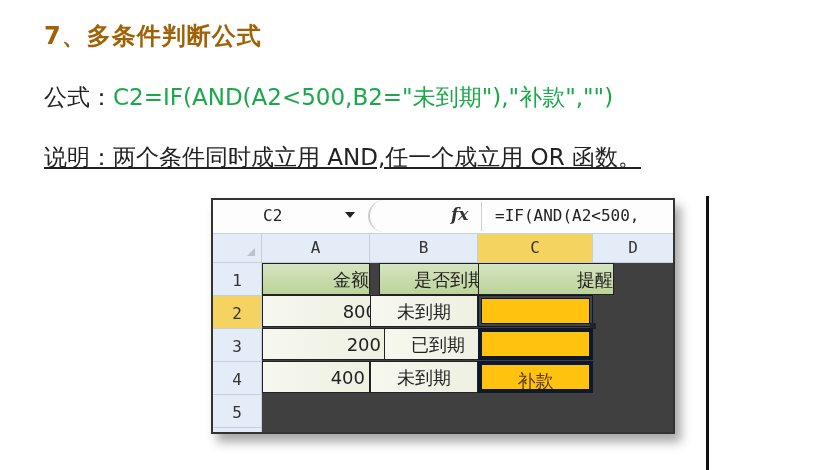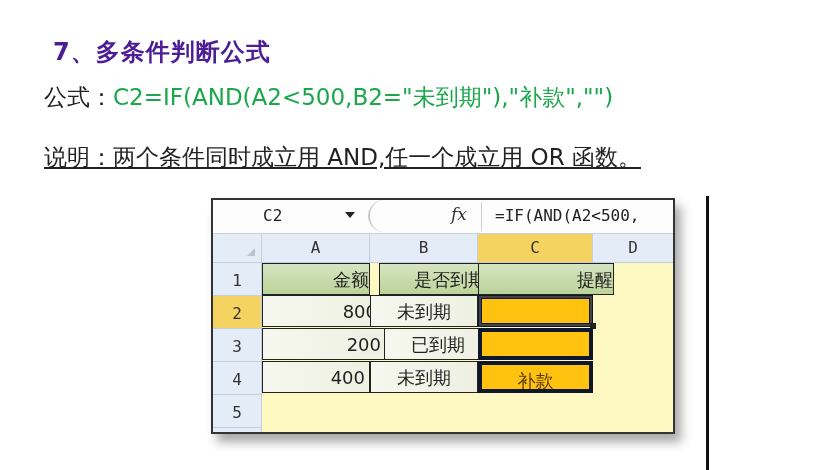--- a/index.html
+++ b/index.html
@@ -1,42 +1,42 @@
 <!DOCTYPE html>
 <html><head>
 <meta charset="utf-8">
 <style>
   html, body { margin:0; padding:0; background:#ffffff; }
   body { width:839px; height:470px; position:relative; overflow:hidden;
          font-family:"DejaVu Sans", "Liberation Sans", sans-serif; }
 
-  .title { position:absolute; left:44px; top:36px; font-size:24px; font-weight:bold;
-           color:#4c1d95; letter-spacing:1px;margin-left:9px; }
+  .title { position:absolute; left:44px; top:20px; font-size:24px; font-weight:bold;
+           color:#a16207; letter-spacing:1px; }
   .line { position:absolute; left:44px; font-size:23px; color:#222; white-space:nowrap; }
   .line.formula { top:82px; }
   .line.desc { top:142px;text-decoration:underline; }
   .green { color:#1aa84a; }
 
   .vbar { position:absolute; left:706px; top:196px; width:3px; height:274px; background:#111; }
 
   
   .sheet { position:absolute; left:211px; top:198px; width:460px; height:232px;
-           border:2px solid #333; background:#fef9c3; overflow:hidden;
+           border:2px solid #333; background:#404040; overflow:hidden;
            box-shadow:6px 8px 10px rgba(0,0,0,0.35);
            font-family:"DejaVu Sans Mono", "Liberation Mono", monospace; }
   .fbar { position:absolute; left:0; top:0; width:460px; height:33px; background:#fdfdfd;
           border-bottom:1px solid #c9d2dc; font-size:16px; color:#222; }
   .namebox { position:absolute; left:0; top:0; width:160px; height:33px; }
   .namebox .nm { position:absolute; left:50px; top:6px; }
   .namebox .dd { position:absolute; left:132px; top:12px; width:0; height:0;
                  border-left:5px solid transparent; border-right:5px solid transparent; border-top:6px solid #222; }
   .roundbtn { position:absolute; left:155px; top:0px; width:16px; height:32px;
               border-left:2px solid #ccc; border-radius:16px 0 0 16px; }
   .fx { position:absolute; left:238px; top:4px; font-family:"DejaVu Serif", serif;
-        font-style:italic; font-weight:normal; font-size:17px; color:#333; }
+        font-style:italic; font-weight:bold; font-size:17px; color:#333; }
   .fxsep { position:absolute; left:268px; top:2px; width:1px; height:29px; background:#d0d0d0; }
   .ftext { position:absolute; left:282px; top:6px; font-size:16px; letter-spacing:0px; white-space:nowrap; }
 
   .grid { position:absolute; left:0; top:34px; }
   .colhdr { position:absolute; top:0; height:28px; background:#e4ecf7; border-right:1px solid #c3cfdf;
             border-bottom:1px solid #c3cfdf; text-align:center; line-height:28px; font-size:16px; color:#333; }
   .colhdr.sel { background:#f4d360; }
   .corner { position:absolute; left:0; top:0; width:48px; height:28px; background:#e4ecf7;
             border-right:1px solid #c3cfdf; border-bottom:1px solid #c3cfdf; }
   .corner .tri { position:absolute; right:6px; bottom:6px; width:0; height:0;

